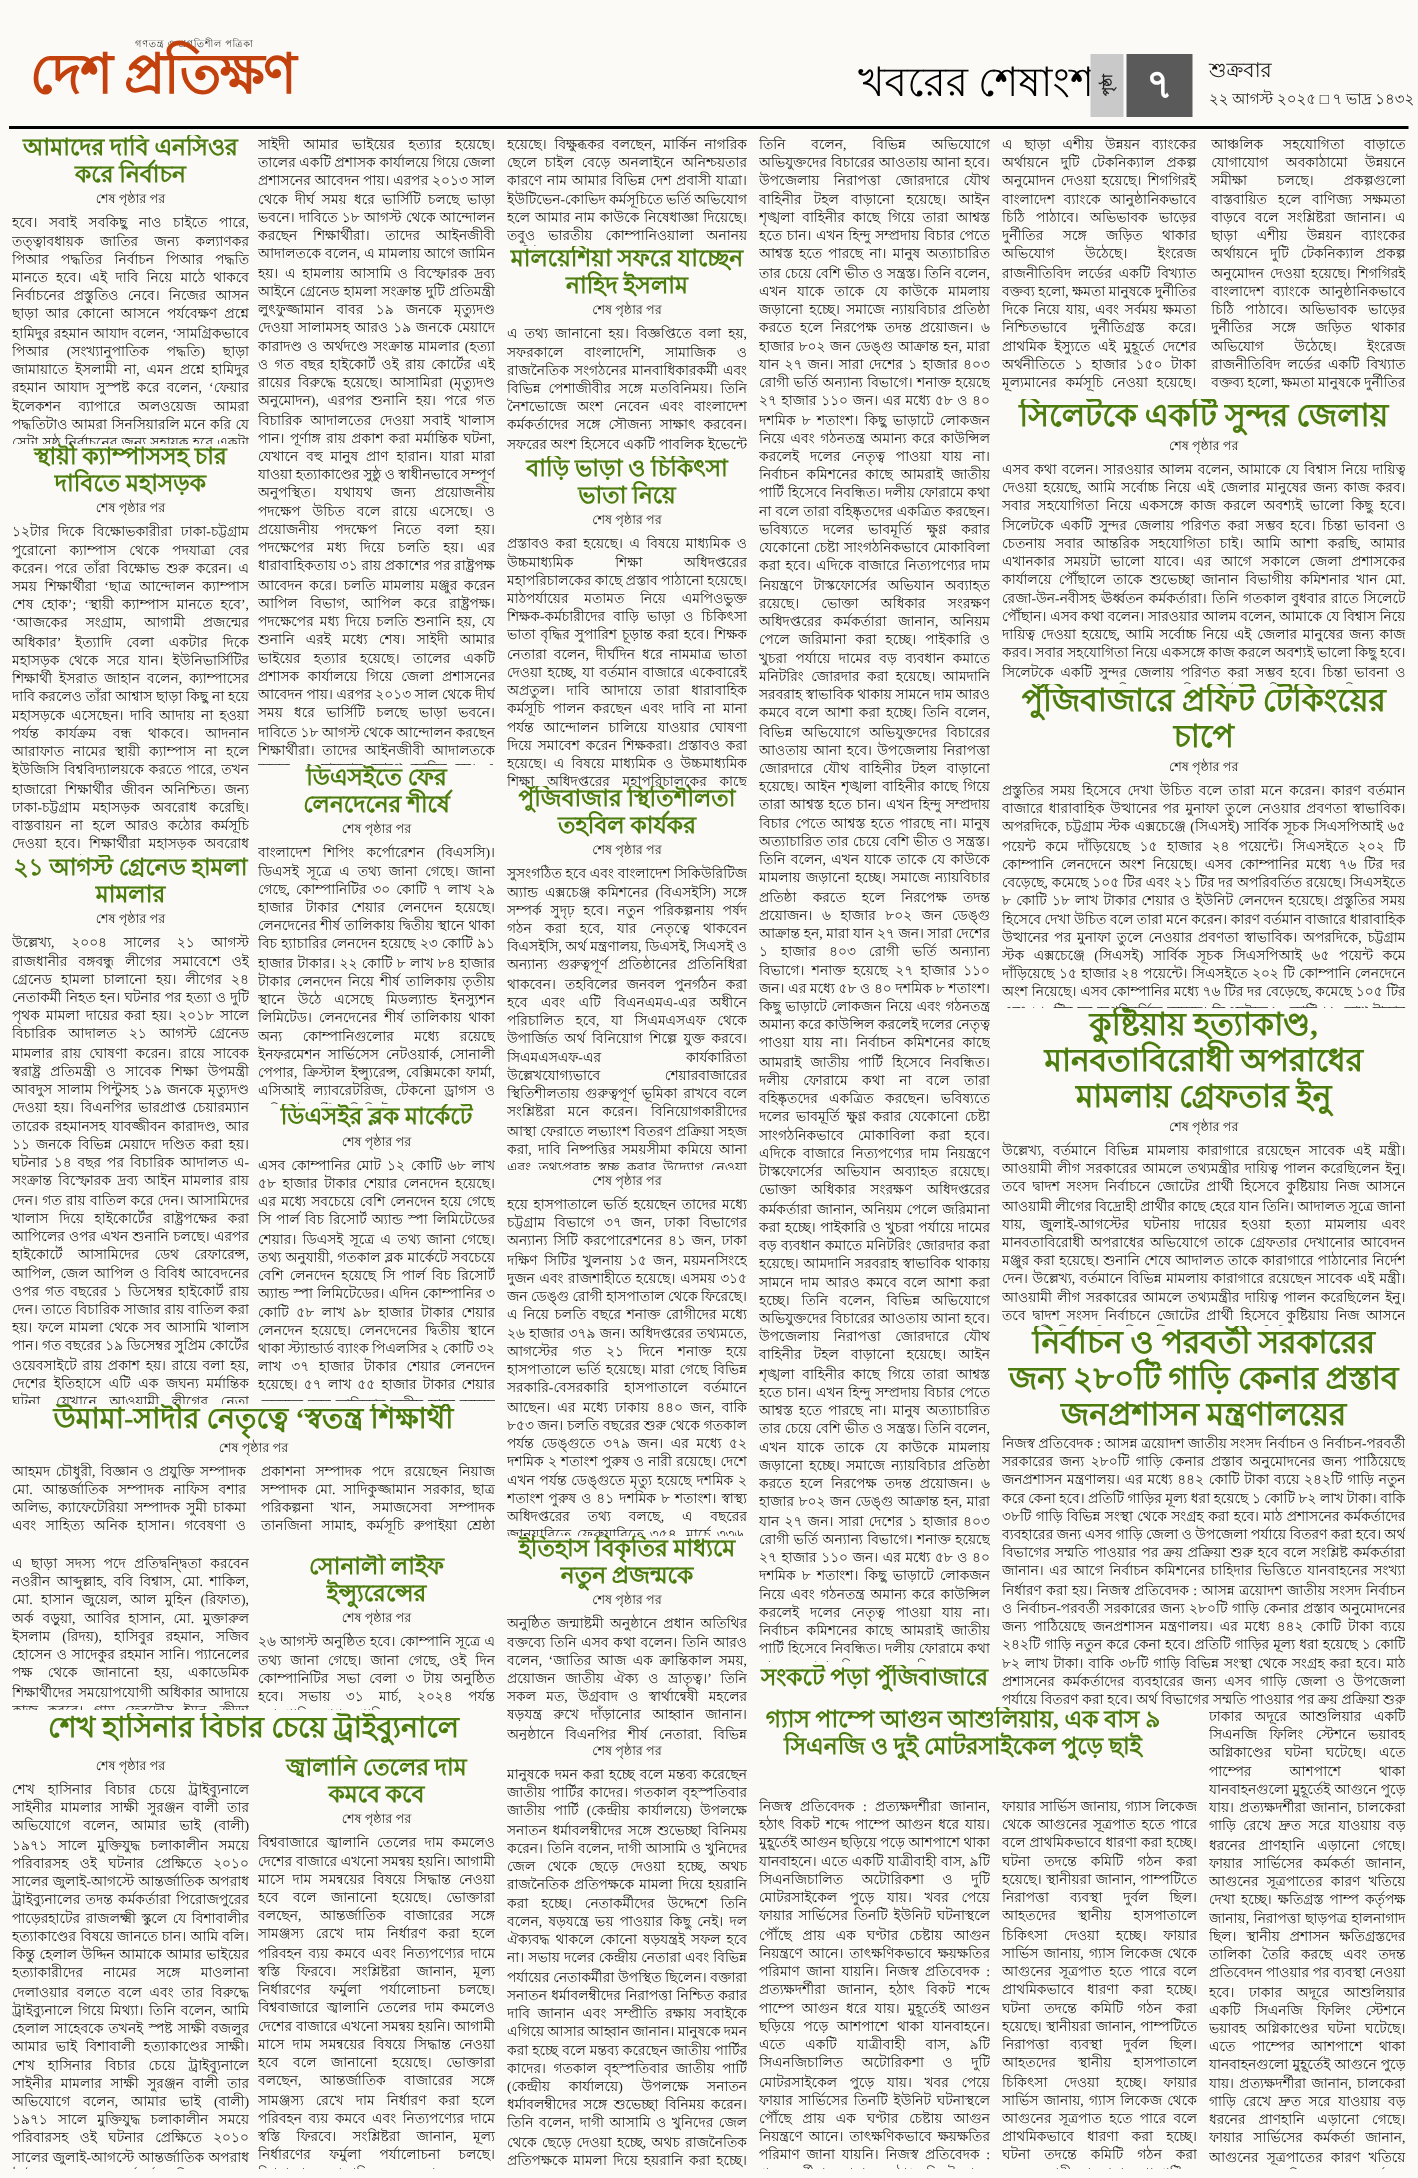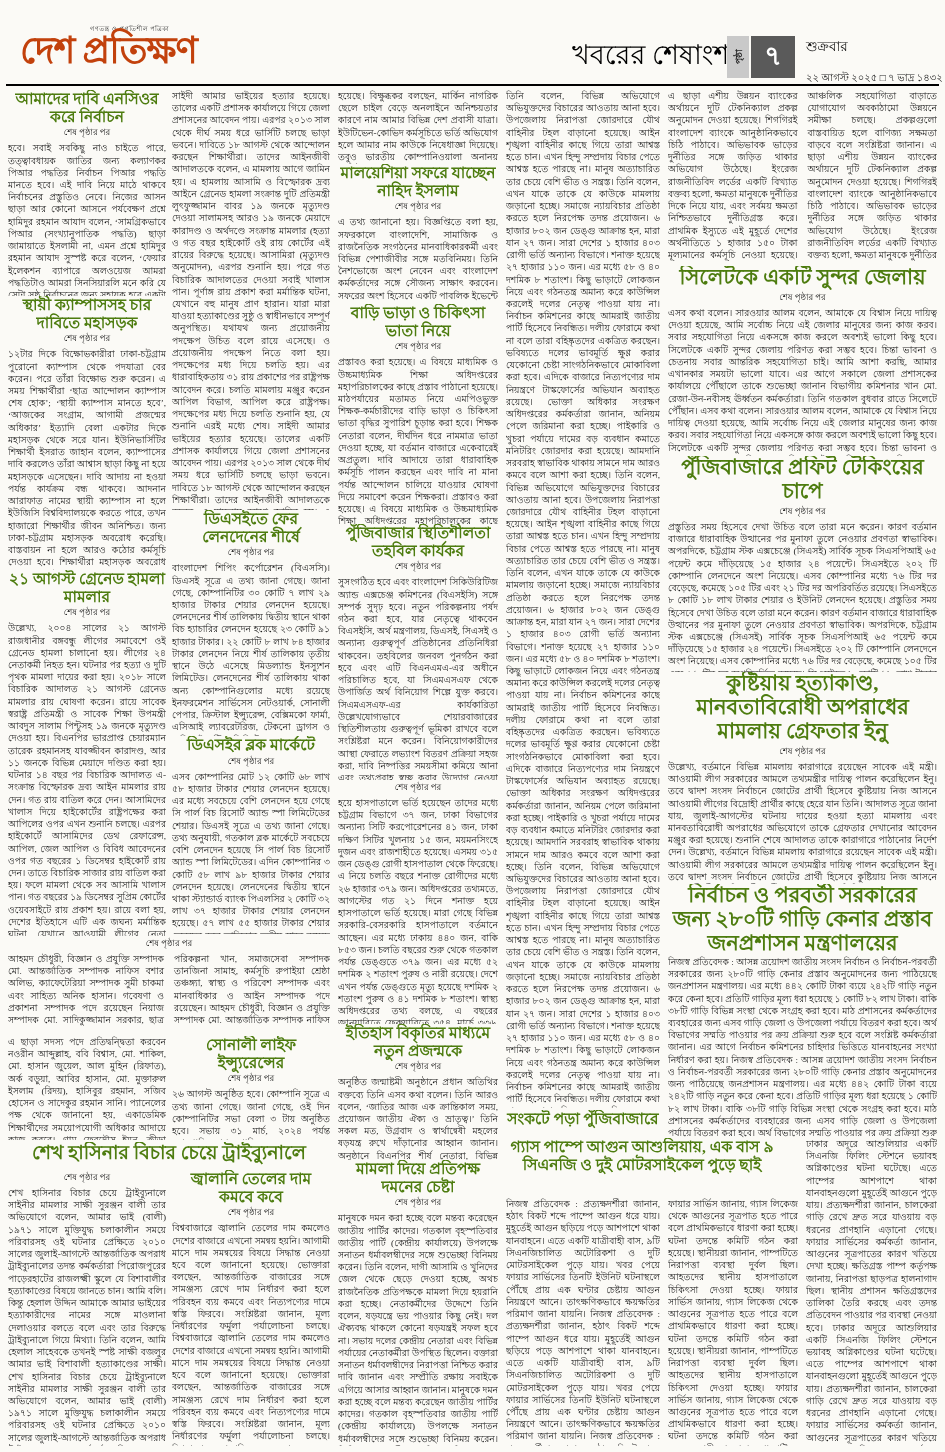--- a/index.html
+++ b/index.html
@@ -17,21 +17,21 @@
       word-break:break-word;color:#1b1b1b}
   .cols2{column-count:2;column-gap:10px;column-fill:auto}
   #masthead-title{font-size:37px;font-weight:800;letter-spacing:-1px;color:#c2410c;line-height:1}
   #masthead-tagline{font-size:6.5px;color:#333;letter-spacing:.5px}
   #section-title{font-size:27px;font-weight:400;color:#000;line-height:1}
   #page-label-box{width:22px;height:42px;background:#c9c9c9;color:#222;display:flex;align-items:center;justify-content:center;
       writing-mode:vertical-rl;transform:rotate(180deg);font-size:9px;font-weight:700}
   #page-number-box{width:44px;height:42px;background:#5a5a5a;color:#fff;display:flex;align-items:center;justify-content:center;
       font-size:27px;font-weight:700}
   #day-name{font-size:13.5px;font-weight:400}
-  #date-line{font-size:10px;margin-top:14px;color:#222}
+  #date-line{font-size:10px;margin-top:2px;color:#222}
   .toprule{position:absolute;left:6px;right:6px;top:84px;height:2px;background:#000}
 </style>
 </head>
 <body>
 
 <div class="abs" style="left:90px;top:24px" id="masthead-tagline">গণতন্ত্র ও প্রগতিশীল পত্রিকা</div>
 <div class="abs" style="left:20px;top:32px" id="masthead-title">দেশ প্রতিক্ষণ</div>
 
 <div class="abs" style="left:572px;top:42px" id="section-title">খবরের শেষাংশ</div>
 <div class="abs" style="left:727px;top:36px" id="page-label-box">পৃষ্ঠা</div>
@@ -52,20 +52,21 @@
   <div class="bd">১২টার দিকে বিক্ষোভকারীরা ঢাকা-চট্টগ্রাম পুরোনো ক্যাম্পাস থেকে পদযাত্রা বের করেন। পরে তাঁরা বিক্ষোভ শুরু করেন। এ সময় শিক্ষার্থীরা ‘ছাত্র আন্দোলন ক্যাম্পাস শেষ হোক’; ‘স্থায়ী ক্যাম্পাস মানতে হবে’, ‘আজকের সংগ্রাম, আগামী প্রজন্মের অধিকার’ ইত্যাদি বেলা একটার দিকে মহাসড়ক থেকে সরে যান। ইউনিভার্সিটির শিক্ষার্থী ইসরাত জাহান বলেন, ক্যাম্পাসের দাবি করলেও তাঁরা আশ্বাস ছাড়া কিছু না হয়ে মহাসড়কে এসেছেন। দাবি আদায় না হওয়া পর্যন্ত কার্যক্রম বন্ধ থাকবে। আদনান আরাফাত নামের স্থায়ী ক্যাম্পাস না হলে ইউজিসি বিশ্ববিদ্যালয়কে করতে পারে, তখন হাজারো শিক্ষার্থীর জীবন অনিশ্চিত। জন্য ঢাকা-চট্টগ্রাম মহাসড়ক অবরোধ করেছি। বাস্তবায়ন না হলে আরও কঠোর কর্মসূচি দেওয়া হবে। শিক্ষার্থীরা মহাসড়ক অবরোধ করলে আইনশৃঙ্খলা সদস্যরা সেখানে উপস্থিত হন। এ সময় ফেনীর (শিক্ষা ও আইসিটি) ফাতিমা সুলতানা, অতিরিক্ত সার্কেল মো. আরিফুল ইসলাম সিদ্দিকী, সদর (ইউএনও) সুলতানা নাসরিনসহ সেনাবাহিনীর সদস্য অবরোধের বিষয়ে জানতে চাইলে অতিরিক্ত পুলিশ মো. আরিফুল ইসলাম সিদ্দিকী বলেন, ঘটনা কর্মকর্তাদের নিয়ে শিক্ষার্থীদের সঙ্গে কথা বলে প্রতিনিধিদল দ্রুততম সময়ের মধ্যে জেলা প্রশাসন আলোচনার মাধ্যমে সমস্যার সমাধান করবে। উল্লেখ্য, ২০১২ সালে ফেনী ইউনিভার্সিটি অনুমোদনের পর সালে শিক্ষা কার্যক্রম শুরু হয়। দীর্ঘ এক যুগের বেশি ভাড়ায়। এ কারণে স্থায়ী ক্যাম্পাসসহ বিভিন্ন দাবিতে অনির্দিষ্টকালের জন্য ‘শাটডাউন’ কর্মসূচি পালন করছেন।</div>
 </div>
 
 <div class="blk" style="left:8px;top:570px;width:158px;height:366px">
   <div class="hl hl-s">২১ আগস্ট গ্রেনেড হামলা মামলার</div>
   <div class="kick">শেষ পৃষ্ঠার পর</div>
   <div class="bd">উল্লেখ্য, ২০০৪ সালের ২১ আগস্ট রাজধানীর বঙ্গবন্ধু লীগের সমাবেশে ওই গ্রেনেড হামলা চালানো হয়। লীগের ২৪ নেতাকর্মী নিহত হন। ঘটনার পর হত্যা ও দুটি পৃথক মামলা দায়ের করা হয়। ২০১৮ সালে বিচারিক আদালত ২১ আগস্ট গ্রেনেড মামলার রায় ঘোষণা করেন। রায়ে সাবেক স্বরাষ্ট্র প্রতিমন্ত্রী ও সাবেক শিক্ষা উপমন্ত্রী আবদুস সালাম পিন্টুসহ ১৯ জনকে মৃত্যুদণ্ড দেওয়া হয়। বিএনপির ভারপ্রাপ্ত চেয়ারম্যান তারেক রহমানসহ যাবজ্জীবন কারাদণ্ড, আর ১১ জনকে বিভিন্ন মেয়াদে দণ্ডিত করা হয়। ঘটনার ১৪ বছর পর বিচারিক আদালত এ-সংক্রান্ত বিস্ফোরক দ্রব্য আইন মামলার রায় দেন। গত রায় বাতিল করে দেন। আসামিদের খালাস দিয়ে হাইকোর্টের রাষ্ট্রপক্ষের করা আপিলের ওপর এখন শুনানি চলছে। এরপর হাইকোর্টে আসামিদের ডেথ রেফারেন্স, আপিল, জেল আপিল ও বিবিধ আবেদনের ওপর গত বছরের ১ ডিসেম্বর হাইকোর্ট রায় দেন। তাতে বিচারিক সাজার রায় বাতিল করা হয়। ফলে মামলা থেকে সব আসামি খালাস পান। গত বছরের ১৯ ডিসেম্বর সুপ্রিম কোর্টের ওয়েবসাইটে রায় প্রকাশ হয়। রায়ে বলা হয়, দেশের ইতিহাসে এটি এক জঘন্য মর্মান্তিক ঘটনা, যেখানে আওয়ামী লীগের নেতা আইভি রহমানসহ বহু মানুষ প্রাণ হারান। যারা মারা গেছেন, তাদের প্রতি ন্যায়বিচারের জন্য এই হত্যাকাণ্ডের সুষ্ঠু ও স্বাধীনভাবে তদন্ত হওয়া দরকার, যা এ মামলার ক্ষেত্রে এখনো অনুপস্থিত। যথাযথ ও বিশেষজ্ঞ সংস্থার মাধ্যমে নতুন করে তদন্তের জন্য প্রয়োজনীয় পদক্ষেপ নিতে এ মামলা স্বরাষ্ট্র মন্ত্রণালয়ে পাঠানো উচিত বলে রায়ে এসেছে। হাইকোর্টের এই পর্যবেক্ষণের আলোকে যথাযথ পদক্ষেপ নিতে আদেশের অনুলিপি স্বরাষ্ট্র মন্ত্রণালয়ে পাঠাতে বলা হয়। পেপারবুক (মামলার বৃত্তান্ত) থেকে রাষ্ট্রপক্ষের উদ্ধৃতি দিয়ে চলতি বছরের ১৭ জুলাই আপিলের ওপর শুনানি শুরু হয়। পরে গত জুলাই, ১৯ আগস্ট ও গতকাল শুনানি হয়। পূর্ণাঙ্গ বেঞ্চে পৃথক লিভ টু আপিল (আপিলের অনুমতি চেয়ে আবেদন) করে। চলতি বছরের ১ জুন লিভ টু আপিল (বিস্ফোরক মামলায়) মঞ্জুর করেন আপিল বিভাগ। এরপর হাইকোর্টের রায়ের বিরুদ্ধে আপিল করে রাষ্ট্রপক্ষ। শেষ হয়েছে। একজন রায়ের তারিখ দিলেন আদালত।</div>
 </div>
 
 <div class="blk" style="left:8px;top:936px;width:322px;height:98px">
+  <div class="hl hl-m">উমামা-সাদীর নেতৃত্বে ‘স্বতন্ত্র শিক্ষার্থী</div>
   <div class="kick">শেষ পৃষ্ঠার পর</div>
   <div class="bd cols2">আহমদ চৌধুরী, বিজ্ঞান ও প্রযুক্তি সম্পাদক মো. আন্তর্জাতিক সম্পাদক নাফিস বশার অলিভ, ক্যাফেটেরিয়া সম্পাদক সুমী চাকমা এবং সাহিত্য অনিক হাসান। গবেষণা ও প্রকাশনা সম্পাদক পদে রয়েছেন নিয়াজ সম্পাদক মো. সাদিকুজ্জামান সরকার, ছাত্র পরিকল্পনা খান, সমাজসেবা সম্পাদক তানজিনা সামাহ, কর্মসূচি রুপাইয়া শ্রেষ্ঠা তঞ্চঙ্গ্যা, স্বাস্থ্য ও পরিবেশ সম্পাদক এবং মানবাধিকার ও আইন সম্পাদক পদে রয়েছেন। আহমদ চৌধুরী, বিজ্ঞান ও প্রযুক্তি সম্পাদক মো. আন্তর্জাতিক সম্পাদক নাফিস বশার অলিভ, ক্যাফেটেরিয়া সম্পাদক সুমী চাকমা এবং সাহিত্য অনিক হাসান। গবেষণা ও প্রকাশনা সম্পাদক পদে রয়েছেন নিয়াজ সম্পাদক মো. সাদিকুজ্জামান সরকার, ছাত্র পরিকল্পনা খান, সমাজসেবা সম্পাদক তানজিনা সামাহ, কর্মসূচি রুপাইয়া শ্রেষ্ঠা তঞ্চঙ্গ্যা, স্বাস্থ্য ও পরিবেশ সম্পাদক এবং মানবাধিকার ও আইন সম্পাদক পদে রয়েছেন। আহমদ চৌধুরী, বিজ্ঞান ও প্রযুক্তি সম্পাদক মো. আন্তর্জাতিক সম্পাদক নাফিস বশার অলিভ, ক্যাফেটেরিয়া সম্পাদক সুমী চাকমা এবং সাহিত্য অনিক হাসান। গবেষণা ও প্রকাশনা সম্পাদক পদে রয়েছেন নিয়াজ সম্পাদক মো. সাদিকুজ্জামান সরকার, ছাত্র পরিকল্পনা খান, সমাজসেবা সম্পাদক তানজিনা সামাহ, কর্মসূচি রুপাইয়া শ্রেষ্ঠা তঞ্চঙ্গ্যা, স্বাস্থ্য ও পরিবেশ সম্পাদক এবং মানবাধিকার ও আইন সম্পাদক পদে রয়েছেন। আহমদ চৌধুরী, বিজ্ঞান ও প্রযুক্তি সম্পাদক মো. আন্তর্জাতিক সম্পাদক নাফিস বশার অলিভ, ক্যাফেটেরিয়া সম্পাদক সুমী চাকমা এবং সাহিত্য অনিক হাসান। গবেষণা ও প্রকাশনা সম্পাদক পদে রয়েছেন নিয়াজ সম্পাদক মো. সাদিকুজ্জামান সরকার, ছাত্র পরিকল্পনা খান, সমাজসেবা সম্পাদক তানজিনা সামাহ, কর্মসূচি রুপাইয়া শ্রেষ্ঠা তঞ্চঙ্গ্যা, স্বাস্থ্য ও পরিবেশ সম্পাদক এবং মানবাধিকার ও আইন সম্পাদক পদে রয়েছেন। আহমদ চৌধুরী, বিজ্ঞান ও প্রযুক্তি সম্পাদক মো. আন্তর্জাতিক সম্পাদক নাফিস বশার অলিভ, ক্যাফেটেরিয়া সম্পাদক সুমী চাকমা এবং সাহিত্য অনিক হাসান। গবেষণা ও প্রকাশনা সম্পাদক পদে রয়েছেন নিয়াজ সম্পাদক মো. সাদিকুজ্জামান সরকার, ছাত্র পরিকল্পনা খান, সমাজসেবা সম্পাদক তানজিনা সামাহ, কর্মসূচি রুপাইয়া শ্রেষ্ঠা তঞ্চঙ্গ্যা, স্বাস্থ্য ও পরিবেশ সম্পাদক এবং মানবাধিকার ও আইন সম্পাদক পদে রয়েছেন। আহমদ চৌধুরী, বিজ্ঞান ও প্রযুক্তি সম্পাদক মো. আন্তর্জাতিক সম্পাদক নাফিস বশার অলিভ, ক্যাফেটেরিয়া সম্পাদক সুমী চাকমা এবং সাহিত্য অনিক হাসান। গবেষণা ও প্রকাশনা সম্পাদক পদে রয়েছেন নিয়াজ সম্পাদক মো. সাদিকুজ্জামান সরকার, ছাত্র পরিকল্পনা খান, সমাজসেবা সম্পাদক তানজিনা সামাহ, কর্মসূচি রুপাইয়া শ্রেষ্ঠা তঞ্চঙ্গ্যা, স্বাস্থ্য ও পরিবেশ সম্পাদক এবং মানবাধিকার ও আইন সম্পাদক পদে রয়েছেন। আহমদ চৌধুরী, বিজ্ঞান ও প্রযুক্তি সম্পাদক মো. আন্তর্জাতিক সম্পাদক নাফিস বশার অলিভ, ক্যাফেটেরিয়া সম্পাদক সুমী চাকমা এবং সাহিত্য অনিক হাসান। গবেষণা ও প্রকাশনা সম্পাদক পদে রয়েছেন নিয়াজ সম্পাদক মো. সাদিকুজ্জামান সরকার, ছাত্র পরিকল্পনা খান, সমাজসেবা সম্পাদক তানজিনা সামাহ, কর্মসূচি রুপাইয়া শ্রেষ্ঠা তঞ্চঙ্গ্যা, স্বাস্থ্য ও পরিবেশ সম্পাদক এবং মানবাধিকার ও আইন সম্পাদক পদে রয়েছেন। আহমদ চৌধুরী, বিজ্ঞান ও প্রযুক্তি সম্পাদক মো. আন্তর্জাতিক সম্পাদক নাফিস বশার অলিভ, ক্যাফেটেরিয়া সম্পাদক সুমী চাকমা এবং সাহিত্য অনিক হাসান। গবেষণা ও প্রকাশনা সম্পাদক পদে রয়েছেন নিয়াজ সম্পাদক মো. সাদিকুজ্জামান সরকার, ছাত্র পরিকল্পনা খান, সমাজসেবা সম্পাদক তানজিনা সামাহ, কর্মসূচি রুপাইয়া শ্রেষ্ঠা তঞ্চঙ্গ্যা, স্বাস্থ্য ও পরিবেশ সম্পাদক এবং মানবাধিকার ও আইন সম্পাদক পদে রয়েছেন। আহমদ চৌধুরী, বিজ্ঞান ও প্রযুক্তি সম্পাদক মো. আন্তর্জাতিক সম্পাদক নাফিস বশার অলিভ, ক্যাফেটেরিয়া সম্পাদক সুমী চাকমা এবং সাহিত্য অনিক হাসান। গবেষণা ও প্রকাশনা সম্পাদক পদে রয়েছেন নিয়াজ সম্পাদক মো. সাদিকুজ্জামান সরকার, ছাত্র পরিকল্পনা খান, সমাজসেবা সম্পাদক তানজিনা সামাহ, কর্মসূচি রুপাইয়া শ্রেষ্ঠা তঞ্চঙ্গ্যা, স্বাস্থ্য ও পরিবেশ সম্পাদক এবং মানবাধিকার ও আইন সম্পাদক পদে রয়েছেন। আহমদ চৌধুরী, বিজ্ঞান ও প্রযুক্তি সম্পাদক মো. আন্তর্জাতিক সম্পাদক নাফিস বশার অলিভ, ক্যাফেটেরিয়া সম্পাদক সুমী চাকমা এবং সাহিত্য অনিক হাসান। গবেষণা ও প্রকাশনা সম্পাদক পদে রয়েছেন নিয়াজ সম্পাদক মো. সাদিকুজ্জামান সরকার, ছাত্র পরিকল্পনা খান, সমাজসেবা সম্পাদক তানজিনা সামাহ, কর্মসূচি রুপাইয়া শ্রেষ্ঠা তঞ্চঙ্গ্যা, স্বাস্থ্য ও পরিবেশ সম্পাদক এবং মানবাধিকার ও আইন সম্পাদক পদে রয়েছেন। আহমদ চৌধুরী, বিজ্ঞান ও প্রযুক্তি সম্পাদক মো. আন্তর্জাতিক সম্পাদক নাফিস বশার অলিভ, ক্যাফেটেরিয়া সম্পাদক সুমী চাকমা এবং সাহিত্য অনিক হাসান। গবেষণা ও প্রকাশনা সম্পাদক পদে রয়েছেন নিয়াজ সম্পাদক মো. সাদিকুজ্জামান সরকার, ছাত্র পরিকল্পনা খান, সমাজসেবা সম্পাদক তানজিনা সামাহ, কর্মসূচি রুপাইয়া শ্রেষ্ঠা তঞ্চঙ্গ্যা, স্বাস্থ্য ও পরিবেশ সম্পাদক এবং মানবাধিকার ও আইন সম্পাদক পদে রয়েছেন। আহমদ চৌধুরী, বিজ্ঞান ও প্রযুক্তি সম্পাদক মো. আন্তর্জাতিক সম্পাদক নাফিস বশার অলিভ, ক্যাফেটেরিয়া সম্পাদক সুমী চাকমা এবং সাহিত্য অনিক হাসান। গবেষণা ও প্রকাশনা সম্পাদক পদে রয়েছেন নিয়াজ সম্পাদক মো. সাদিকুজ্জামান সরকার, ছাত্র পরিকল্পনা খান, সমাজসেবা সম্পাদক তানজিনা সামাহ, কর্মসূচি রুপাইয়া শ্রেষ্ঠা তঞ্চঙ্গ্যা, স্বাস্থ্য ও পরিবেশ সম্পাদক এবং মানবাধিকার ও আইন সম্পাদক পদে রয়েছেন। আহমদ চৌধুরী, বিজ্ঞান ও প্রযুক্তি সম্পাদক মো. আন্তর্জাতিক সম্পাদক নাফিস বশার অলিভ, ক্যাফেটেরিয়া সম্পাদক সুমী চাকমা এবং সাহিত্য অনিক হাসান। গবেষণা ও প্রকাশনা সম্পাদক পদে রয়েছেন নিয়াজ সম্পাদক মো. সাদিকুজ্জামান সরকার, ছাত্র পরিকল্পনা খান, সমাজসেবা সম্পাদক তানজিনা সামাহ, কর্মসূচি রুপাইয়া শ্রেষ্ঠা তঞ্চঙ্গ্যা, স্বাস্থ্য ও পরিবেশ সম্পাদক এবং মানবাধিকার ও আইন সম্পাদক পদে রয়েছেন। আহমদ চৌধুরী, বিজ্ঞান ও প্রযুক্তি সম্পাদক মো. আন্তর্জাতিক সম্পাদক নাফিস বশার অলিভ, ক্যাফেটেরিয়া সম্পাদক সুমী চাকমা এবং সাহিত্য অনিক হাসান। গবেষণা ও প্রকাশনা সম্পাদক পদে রয়েছেন নিয়াজ সম্পাদক মো. সাদিকুজ্জামান সরকার, ছাত্র পরিকল্পনা খান, সমাজসেবা সম্পাদক তানজিনা সামাহ, কর্মসূচি রুপাইয়া শ্রেষ্ঠা তঞ্চঙ্গ্যা, স্বাস্থ্য ও পরিবেশ সম্পাদক এবং মানবাধিকার ও আইন সম্পাদক পদে রয়েছেন। আহমদ চৌধুরী, বিজ্ঞান ও প্রযুক্তি সম্পাদক মো. আন্তর্জাতিক সম্পাদক নাফিস বশার অলিভ, ক্যাফেটেরিয়া সম্পাদক সুমী চাকমা এবং সাহিত্য অনিক হাসান। গবেষণা ও প্রকাশনা সম্পাদক পদে রয়েছেন নিয়াজ সম্পাদক মো. সাদিকুজ্জামান সরকার, ছাত্র পরিকল্পনা খান, সমাজসেবা সম্পাদক তানজিনা সামাহ, কর্মসূচি রুপাইয়া শ্রেষ্ঠা তঞ্চঙ্গ্যা, স্বাস্থ্য ও পরিবেশ সম্পাদক এবং মানবাধিকার ও আইন সম্পাদক পদে রয়েছেন। আহমদ চৌধুরী, বিজ্ঞান ও প্রযুক্তি সম্পাদক মো. আন্তর্জাতিক সম্পাদক নাফিস বশার অলিভ, ক্যাফেটেরিয়া সম্পাদক সুমী চাকমা এবং সাহিত্য অনিক হাসান। গবেষণা ও প্রকাশনা সম্পাদক পদে রয়েছেন নিয়াজ সম্পাদক মো. সাদিকুজ্জামান সরকার, ছাত্র পরিকল্পনা খান, সমাজসেবা সম্পাদক তানজিনা সামাহ, কর্মসূচি রুপাইয়া শ্রেষ্ঠা তঞ্চঙ্গ্যা, স্বাস্থ্য ও পরিবেশ সম্পাদক এবং মানবাধিকার ও আইন সম্পাদক পদে রয়েছেন। আহমদ চৌধুরী, বিজ্ঞান ও প্রযুক্তি সম্পাদক মো. আন্তর্জাতিক সম্পাদক নাফিস বশার অলিভ, ক্যাফেটেরিয়া সম্পাদক সুমী চাকমা এবং সাহিত্য অনিক হাসান। গবেষণা ও প্রকাশনা সম্পাদক পদে রয়েছেন নিয়াজ সম্পাদক মো. সাদিকুজ্জামান সরকার, ছাত্র পরিকল্পনা খান, সমাজসেবা সম্পাদক তানজিনা সামাহ, কর্মসূচি রুপাইয়া শ্রেষ্ঠা তঞ্চঙ্গ্যা, স্বাস্থ্য ও পরিবেশ সম্পাদক এবং মানবাধিকার ও আইন সম্পাদক পদে রয়েছেন। আহমদ চৌধুরী, বিজ্ঞান ও প্রযুক্তি সম্পাদক মো. আন্তর্জাতিক সম্পাদক নাফিস বশার অলিভ, ক্যাফেটেরিয়া সম্পাদক সুমী চাকমা এবং সাহিত্য অনিক হাসান। গবেষণা ও প্রকাশনা সম্পাদক পদে রয়েছেন নিয়াজ সম্পাদক মো. সাদিকুজ্জামান সরকার, ছাত্র পরিকল্পনা খান, সমাজসেবা সম্পাদক তানজিনা সামাহ, কর্মসূচি রুপাইয়া শ্রেষ্ঠা তঞ্চঙ্গ্যা, স্বাস্থ্য ও পরিবেশ সম্পাদক এবং মানবাধিকার ও আইন সম্পাদক পদে রয়েছেন। আহমদ চৌধুরী, বিজ্ঞান ও প্রযুক্তি সম্পাদক মো. আন্তর্জাতিক সম্পাদক নাফিস বশার অলিভ, ক্যাফেটেরিয়া সম্পাদক সুমী চাকমা এবং সাহিত্য অনিক হাসান। গবেষণা ও প্রকাশনা সম্পাদক পদে রয়েছেন নিয়াজ সম্পাদক মো. সাদিকুজ্জামান সরকার, ছাত্র পরিকল্পনা খান, সমাজসেবা সম্পাদক তানজিনা সামাহ, কর্মসূচি রুপাইয়া শ্রেষ্ঠা তঞ্চঙ্গ্যা, স্বাস্থ্য ও পরিবেশ সম্পাদক এবং মানবাধিকার ও আইন সম্পাদক পদে রয়েছেন। আহমদ চৌধুরী, বিজ্ঞান ও প্রযুক্তি সম্পাদক মো. আন্তর্জাতিক সম্পাদক নাফিস বশার অলিভ, ক্যাফেটেরিয়া সম্পাদক সুমী চাকমা এবং সাহিত্য অনিক হাসান। গবেষণা ও প্রকাশনা সম্পাদক পদে রয়েছেন নিয়াজ সম্পাদক মো. সাদিকুজ্জামান সরকার, ছাত্র পরিকল্পনা খান, সমাজসেবা সম্পাদক তানজিনা সামাহ, কর্মসূচি রুপাইয়া শ্রেষ্ঠা তঞ্চঙ্গ্যা, স্বাস্থ্য ও পরিবেশ সম্পাদক এবং মানবাধিকার ও আইন সম্পাদক পদে রয়েছেন। আহমদ চৌধুরী, বিজ্ঞান ও প্রযুক্তি সম্পাদক মো. আন্তর্জাতিক সম্পাদক নাফিস বশার অলিভ, ক্যাফেটেরিয়া সম্পাদক সুমী চাকমা এবং সাহিত্য অনিক হাসান। গবেষণা ও প্রকাশনা সম্পাদক পদে রয়েছেন নিয়াজ সম্পাদক মো. সাদিকুজ্জামান সরকার, ছাত্র পরিকল্পনা খান, সমাজসেবা সম্পাদক তানজিনা সামাহ, কর্মসূচি রুপাইয়া শ্রেষ্ঠা তঞ্চঙ্গ্যা, স্বাস্থ্য ও পরিবেশ সম্পাদক এবং মানবাধিকার ও আইন সম্পাদক পদে রয়েছেন। আহমদ চৌধুরী, বিজ্ঞান ও প্রযুক্তি সম্পাদক মো. আন্তর্জাতিক সম্পাদক নাফিস বশার অলিভ, ক্যাফেটেরিয়া সম্পাদক সুমী চাকমা এবং সাহিত্য অনিক হাসান। গবেষণা ও প্রকাশনা সম্পাদক পদে রয়েছেন নিয়াজ সম্পাদক মো. সাদিকুজ্জামান সরকার, ছাত্র পরিকল্পনা খান, সমাজসেবা সম্পাদক তানজিনা সামাহ, কর্মসূচি রুপাইয়া শ্রেষ্ঠা তঞ্চঙ্গ্যা, স্বাস্থ্য ও পরিবেশ সম্পাদক এবং মানবাধিকার ও আইন সম্পাদক পদে রয়েছেন। আহমদ চৌধুরী, বিজ্ঞান ও প্রযুক্তি সম্পাদক মো. আন্তর্জাতিক সম্পাদক নাফিস বশার অলিভ, ক্যাফেটেরিয়া সম্পাদক সুমী চাকমা এবং সাহিত্য অনিক হাসান। গবেষণা ও প্রকাশনা সম্পাদক পদে রয়েছেন নিয়াজ সম্পাদক মো. সাদিকুজ্জামান সরকার, ছাত্র পরিকল্পনা খান, সমাজসেবা সম্পাদক তানজিনা সামাহ, কর্মসূচি রুপাইয়া শ্রেষ্ঠা তঞ্চঙ্গ্যা, স্বাস্থ্য ও পরিবেশ সম্পাদক এবং মানবাধিকার ও আইন সম্পাদক পদে রয়েছেন। আহমদ চৌধুরী, বিজ্ঞান ও প্রযুক্তি সম্পাদক মো. আন্তর্জাতিক সম্পাদক নাফিস বশার অলিভ, ক্যাফেটেরিয়া সম্পাদক সুমী চাকমা এবং সাহিত্য অনিক হাসান। গবেষণা ও প্রকাশনা সম্পাদক পদে রয়েছেন নিয়াজ সম্পাদক মো. সাদিকুজ্জামান সরকার, ছাত্র পরিকল্পনা খান, সমাজসেবা সম্পাদক তানজিনা সামাহ, কর্মসূচি রুপাইয়া শ্রেষ্ঠা তঞ্চঙ্গ্যা, স্বাস্থ্য ও পরিবেশ সম্পাদক এবং মানবাধিকার ও আইন সম্পাদক পদে রয়েছেন। আহমদ চৌধুরী, বিজ্ঞান ও প্রযুক্তি সম্পাদক মো. আন্তর্জাতিক সম্পাদক নাফিস বশার অলিভ, ক্যাফেটেরিয়া সম্পাদক সুমী চাকমা এবং সাহিত্য অনিক হাসান। গবেষণা ও প্রকাশনা সম্পাদক পদে রয়েছেন নিয়াজ সম্পাদক মো. সাদিকুজ্জামান সরকার, ছাত্র পরিকল্পনা খান, সমাজসেবা সম্পাদক তানজিনা সামাহ, কর্মসূচি রুপাইয়া শ্রেষ্ঠা তঞ্চঙ্গ্যা, স্বাস্থ্য ও পরিবেশ সম্পাদক এবং মানবাধিকার ও আইন সম্পাদক পদে রয়েছেন। আহমদ চৌধুরী, বিজ্ঞান ও প্রযুক্তি সম্পাদক মো. আন্তর্জাতিক সম্পাদক নাফিস বশার অলিভ, ক্যাফেটেরিয়া সম্পাদক সুমী চাকমা এবং সাহিত্য অনিক হাসান। গবেষণা ও প্রকাশনা সম্পাদক পদে রয়েছেন নিয়াজ সম্পাদক মো. সাদিকুজ্জামান সরকার, ছাত্র পরিকল্পনা খান, সমাজসেবা সম্পাদক তানজিনা সামাহ, কর্মসূচি রুপাইয়া শ্রেষ্ঠা তঞ্চঙ্গ্যা, স্বাস্থ্য ও পরিবেশ সম্পাদক এবং মানবাধিকার ও আইন সম্পাদক পদে রয়েছেন। আহমদ চৌধুরী, বিজ্ঞান ও প্রযুক্তি সম্পাদক মো. আন্তর্জাতিক সম্পাদক নাফিস বশার অলিভ, ক্যাফেটেরিয়া সম্পাদক সুমী চাকমা এবং সাহিত্য অনিক হাসান। গবেষণা ও প্রকাশনা সম্পাদক পদে রয়েছেন নিয়াজ সম্পাদক মো. সাদিকুজ্জামান সরকার, ছাত্র পরিকল্পনা খান, সমাজসেবা সম্পাদক তানজিনা সামাহ, কর্মসূচি রুপাইয়া শ্রেষ্ঠা তঞ্চঙ্গ্যা, স্বাস্থ্য ও পরিবেশ সম্পাদক এবং মানবাধিকার ও আইন সম্পাদক পদে রয়েছেন। আহমদ চৌধুরী, বিজ্ঞান ও প্রযুক্তি সম্পাদক মো. আন্তর্জাতিক সম্পাদক নাফিস বশার অলিভ, ক্যাফেটেরিয়া সম্পাদক সুমী চাকমা এবং সাহিত্য অনিক হাসান। গবেষণা ও প্রকাশনা সম্পাদক পদে রয়েছেন নিয়াজ সম্পাদক মো. সাদিকুজ্জামান সরকার, ছাত্র পরিকল্পনা খান, সমাজসেবা সম্পাদক তানজিনা সামাহ, কর্মসূচি রুপাইয়া শ্রেষ্ঠা তঞ্চঙ্গ্যা, স্বাস্থ্য ও পরিবেশ সম্পাদক এবং মানবাধিকার ও আইন সম্পাদক পদে রয়েছেন। আহমদ চৌধুরী, বিজ্ঞান ও প্রযুক্তি সম্পাদক মো. আন্তর্জাতিক সম্পাদক নাফিস বশার অলিভ, ক্যাফেটেরিয়া সম্পাদক সুমী চাকমা এবং সাহিত্য অনিক হাসান। গবেষণা ও প্রকাশনা সম্পাদক পদে রয়েছেন নিয়াজ সম্পাদক মো. সাদিকুজ্জামান সরকার, ছাত্র পরিকল্পনা খান, সমাজসেবা সম্পাদক তানজিনা সামাহ, কর্মসূচি রুপাইয়া শ্রেষ্ঠা তঞ্চঙ্গ্যা, স্বাস্থ্য ও পরিবেশ সম্পাদক এবং মানবাধিকার ও আইন সম্পাদক পদে রয়েছেন। আহমদ চৌধুরী, বিজ্ঞান ও প্রযুক্তি সম্পাদক মো. আন্তর্জাতিক সম্পাদক নাফিস বশার অলিভ, ক্যাফেটেরিয়া সম্পাদক সুমী চাকমা এবং সাহিত্য অনিক হাসান। গবেষণা ও প্রকাশনা সম্পাদক পদে রয়েছেন নিয়াজ সম্পাদক মো. সাদিকুজ্জামান সরকার, ছাত্র পরিকল্পনা খান, সমাজসেবা সম্পাদক তানজিনা সামাহ, কর্মসূচি রুপাইয়া শ্রেষ্ঠা তঞ্চঙ্গ্যা, স্বাস্থ্য ও পরিবেশ সম্পাদক এবং মানবাধিকার ও আইন সম্পাদক পদে রয়েছেন। আহমদ চৌধুরী, বিজ্ঞান ও প্রযুক্তি সম্পাদক মো. আন্তর্জাতিক সম্পাদক নাফিস বশার অলিভ, ক্যাফেটেরিয়া সম্পাদক সুমী চাকমা এবং সাহিত্য অনিক হাসান। গবেষণা ও প্রকাশনা সম্পাদক পদে রয়েছেন নিয়াজ সম্পাদক মো. সাদিকুজ্জামান সরকার, ছাত্র পরিকল্পনা খান, সমাজসেবা সম্পাদক তানজিনা সামাহ, কর্মসূচি রুপাইয়া শ্রেষ্ঠা তঞ্চঙ্গ্যা, স্বাস্থ্য ও পরিবেশ সম্পাদক এবং মানবাধিকার ও আইন সম্পাদক পদে রয়েছেন। আহমদ চৌধুরী, বিজ্ঞান ও প্রযুক্তি সম্পাদক মো. আন্তর্জাতিক সম্পাদক নাফিস বশার অলিভ, ক্যাফেটেরিয়া সম্পাদক সুমী চাকমা এবং সাহিত্য অনিক হাসান। গবেষণা ও প্রকাশনা সম্পাদক পদে রয়েছেন নিয়াজ সম্পাদক মো. সাদিকুজ্জামান সরকার, ছাত্র পরিকল্পনা খান, সমাজসেবা সম্পাদক তানজিনা সামাহ, কর্মসূচি রুপাইয়া শ্রেষ্ঠা তঞ্চঙ্গ্যা, স্বাস্থ্য ও পরিবেশ সম্পাদক এবং মানবাধিকার ও আইন সম্পাদক পদে রয়েছেন। আহমদ চৌধুরী, বিজ্ঞান ও প্রযুক্তি সম্পাদক মো. আন্তর্জাতিক সম্পাদক নাফিস বশার অলিভ, ক্যাফেটেরিয়া সম্পাদক সুমী চাকমা এবং সাহিত্য অনিক হাসান। গবেষণা ও প্রকাশনা সম্পাদক পদে রয়েছেন নিয়াজ সম্পাদক মো. সাদিকুজ্জামান সরকার, ছাত্র পরিকল্পনা খান, সমাজসেবা সম্পাদক তানজিনা সামাহ, কর্মসূচি রুপাইয়া শ্রেষ্ঠা তঞ্চঙ্গ্যা, স্বাস্থ্য ও পরিবেশ সম্পাদক এবং মানবাধিকার ও আইন সম্পাদক পদে রয়েছেন। আহমদ চৌধুরী, বিজ্ঞান ও প্রযুক্তি সম্পাদক মো. আন্তর্জাতিক সম্পাদক নাফিস বশার অলিভ, ক্যাফেটেরিয়া সম্পাদক সুমী চাকমা এবং সাহিত্য অনিক হাসান। গবেষণা ও প্রকাশনা সম্পাদক পদে রয়েছেন নিয়াজ সম্পাদক মো. সাদিকুজ্জামান সরকার, ছাত্র পরিকল্পনা খান, সমাজসেবা সম্পাদক তানজিনা সামাহ, কর্মসূচি রুপাইয়া শ্রেষ্ঠা তঞ্চঙ্গ্যা, স্বাস্থ্য ও পরিবেশ সম্পাদক এবং মানবাধিকার ও আইন সম্পাদক পদে রয়েছেন। আহমদ চৌধুরী, বিজ্ঞান ও প্রযুক্তি সম্পাদক মো. আন্তর্জাতিক সম্পাদক নাফিস বশার অলিভ, ক্যাফেটেরিয়া সম্পাদক সুমী চাকমা এবং সাহিত্য অনিক হাসান। গবেষণা ও প্রকাশনা সম্পাদক পদে রয়েছেন নিয়াজ সম্পাদক মো. সাদিকুজ্জামান সরকার, ছাত্র পরিকল্পনা খান, সমাজসেবা সম্পাদক তানজিনা সামাহ, কর্মসূচি রুপাইয়া শ্রেষ্ঠা তঞ্চঙ্গ্যা, স্বাস্থ্য ও পরিবেশ সম্পাদক এবং মানবাধিকার ও আইন সম্পাদক পদে রয়েছেন। আহমদ চৌধুরী, বিজ্ঞান ও প্রযুক্তি সম্পাদক মো. আন্তর্জাতিক সম্পাদক নাফিস বশার অলিভ, ক্যাফেটেরিয়া সম্পাদক সুমী চাকমা এবং সাহিত্য অনিক হাসান। গবেষণা ও প্রকাশনা সম্পাদক পদে রয়েছেন নিয়াজ সম্পাদক মো. সাদিকুজ্জামান সরকার, ছাত্র পরিকল্পনা খান, সমাজসেবা সম্পাদক তানজিনা সামাহ, কর্মসূচি রুপাইয়া শ্রেষ্ঠা তঞ্চঙ্গ্যা, স্বাস্থ্য ও পরিবেশ সম্পাদক এবং মানবাধিকার ও আইন সম্পাদক পদে রয়েছেন। আহমদ চৌধুরী, বিজ্ঞান ও প্রযুক্তি সম্পাদক মো. আন্তর্জাতিক সম্পাদক নাফিস বশার অলিভ, ক্যাফেটেরিয়া সম্পাদক সুমী চাকমা এবং সাহিত্য অনিক হাসান। গবেষণা ও প্রকাশনা সম্পাদক পদে রয়েছেন নিয়াজ সম্পাদক মো. সাদিকুজ্জামান সরকার, ছাত্র পরিকল্পনা খান, সমাজসেবা সম্পাদক তানজিনা সামাহ, কর্মসূচি রুপাইয়া শ্রেষ্ঠা তঞ্চঙ্গ্যা, স্বাস্থ্য ও পরিবেশ সম্পাদক এবং মানবাধিকার ও আইন সম্পাদক পদে রয়েছেন। আহমদ চৌধুরী, বিজ্ঞান ও প্রযুক্তি সম্পাদক মো. আন্তর্জাতিক সম্পাদক নাফিস বশার অলিভ, ক্যাফেটেরিয়া সম্পাদক সুমী চাকমা এবং সাহিত্য অনিক হাসান। গবেষণা ও প্রকাশনা সম্পাদক পদে রয়েছেন নিয়াজ সম্পাদক মো. সাদিকুজ্জামান সরকার, ছাত্র পরিকল্পনা খান, সমাজসেবা সম্পাদক তানজিনা সামাহ, কর্মসূচি রুপাইয়া শ্রেষ্ঠা তঞ্চঙ্গ্যা, স্বাস্থ্য ও পরিবেশ সম্পাদক এবং মানবাধিকার ও আইন সম্পাদক পদে রয়েছেন। আহমদ চৌধুরী, বিজ্ঞান ও প্রযুক্তি সম্পাদক মো. আন্তর্জাতিক সম্পাদক নাফিস বশার অলিভ, ক্যাফেটেরিয়া সম্পাদক সুমী চাকমা এবং সাহিত্য অনিক হাসান। গবেষণা ও প্রকাশনা সম্পাদক পদে রয়েছেন নিয়াজ সম্পাদক মো. সাদিকুজ্জামান সরকার, ছাত্র পরিকল্পনা খান, সমাজসেবা সম্পাদক তানজিনা সামাহ, কর্মসূচি রুপাইয়া শ্রেষ্ঠা তঞ্চঙ্গ্যা, স্বাস্থ্য ও পরিবেশ সম্পাদক এবং মানবাধিকার ও আইন সম্পাদক পদে রয়েছেন। আহমদ চৌধুরী, বিজ্ঞান ও প্রযুক্তি সম্পাদক মো. আন্তর্জাতিক সম্পাদক নাফিস বশার অলিভ, ক্যাফেটেরিয়া সম্পাদক সুমী চাকমা এবং সাহিত্য অনিক হাসান। গবেষণা ও প্রকাশনা সম্পাদক পদে রয়েছেন নিয়াজ সম্পাদক মো. সাদিকুজ্জামান সরকার, ছাত্র পরিকল্পনা খান, সমাজসেবা সম্পাদক তানজিনা সামাহ, কর্মসূচি রুপাইয়া শ্রেষ্ঠা তঞ্চঙ্গ্যা, স্বাস্থ্য ও পরিবেশ সম্পাদক এবং মানবাধিকার ও আইন সম্পাদক পদে রয়েছেন। আহমদ চৌধুরী, বিজ্ঞান ও প্রযুক্তি সম্পাদক মো. আন্তর্জাতিক সম্পাদক নাফিস বশার অলিভ, ক্যাফেটেরিয়া সম্পাদক সুমী চাকমা এবং সাহিত্য অনিক হাসান। গবেষণা ও প্রকাশনা সম্পাদক পদে রয়েছেন নিয়াজ সম্পাদক মো. সাদিকুজ্জামান সরকার, ছাত্র পরিকল্পনা খান, সমাজসেবা সম্পাদক তানজিনা সামাহ, কর্মসূচি রুপাইয়া শ্রেষ্ঠা তঞ্চঙ্গ্যা, স্বাস্থ্য ও পরিবেশ সম্পাদক এবং মানবাধিকার ও আইন সম্পাদক পদে রয়েছেন।</div>
 </div>
 
 <div class="blk" style="left:8px;top:1036px;width:158px;height:104px">
   <div class="bd">এ ছাড়া সদস্য পদে প্রতিদ্বন্দ্বিতা করবেন নওরীন আব্দুল্লাহ, ববি বিশ্বাস, মো. শাকিল, মো. হাসান জুয়েল, আল মুহিন (রিফাত), অর্ক বড়ুয়া, আবির হাসান, মো. মুক্তারুল ইসলাম (রিদয়), হাসিবুর রহমান, সজিব হোসেন ও সাদেকুর রহমান সানি। প্যানেলের পক্ষ থেকে জানানো হয়, একাডেমিক শিক্ষার্থীদের সময়োপযোগী অধিকার আদায়ে কাজ করবে। গ্রাম ফেরদৌস ইমন, ক্রীড়া সম্পাদক মো. রফিজ, ক্যারিয়ার উন্নয়ন সম্পাদক ইসরাত জাহান নিঝুম ও নুসরাত জাহান নিসু। সুলতানা তমা, অভিদ, আব্দুল্লাহ, নেওয়াজ শরীফ আরমান, রফিউল হক রাফি, মো. পরিবেশ অক্ষুণ্ণ রেখে করাই তাদের প্রধান লক্ষ্য।</div>
 </div>
 
 <div class="blk" style="left:172px;top:1036px;width:158px;height:104px">
   <div class="hl hl-s">সোনালী লাইফ ইন্স্যুরেন্সের</div>
@@ -131,21 +132,20 @@
   <div class="bd">হয়ে হাসপাতালে ভর্তি হয়েছেন তাদের মধ্যে চট্টগ্রাম বিভাগে ৩৭ জন, ঢাকা বিভাগের অন্যান্য সিটি করপোরেশনের ৪১ জন, ঢাকা দক্ষিণ সিটির খুলনায় ১৫ জন, ময়মনসিংহে দুজন এবং রাজশাহীতে হয়েছে। এসময় ৩১৫ জন ডেঙ্গু রোগী হাসপাতাল থেকে ফিরেছে। এ নিয়ে চলতি বছরে শনাক্ত রোগীদের মধ্যে ২৬ হাজার ৩৭৯ জন। অধিদপ্তরের তথ্যমতে, আগস্টের গত ২১ দিনে শনাক্ত হয়ে হাসপাতালে ভর্তি হয়েছে। মারা গেছে বিভিন্ন সরকারি-বেসরকারি হাসপাতালে বর্তমানে আছেন। এর মধ্যে ঢাকায় ৪৪০ জন, বাকি ৮৫৩ জন। চলতি বছরের শুরু থেকে গতকাল পর্যন্ত ডেঙ্গুতে ৩৭৯ জন। এর মধ্যে ৫২ দশমিক ২ শতাংশ পুরুষ ও নারী রয়েছে। দেশে এখন পর্যন্ত ডেঙ্গুতে মৃত্যু হয়েছে দশমিক ২ শতাংশ পুরুষ ও ৪১ দশমিক ৮ শতাংশ। স্বাস্থ্য অধিদপ্তরের তথ্য বলছে, এ বছরের জানুয়ারিতে ফেব্রুয়ারিতে ৩৫৪, মার্চে ৩৩৬, এপ্রিলে ৭০১, মে-তে হাজার ১৫১ এবং জুলাইয়ে ১০ হাজার ৬৮৩ ডেঙ্গু শনাক্ত হয়েছে। এর মধ্যে জানুয়ারিতে ১০ জন, ফেব্রুয়ারিতে জন, মে-তে তিন জন, জুনে ১৯ জন এবং জুলাইয়ে। ২০২৪ সালের জানুয়ারি থেকে ৩১ ডিসেম্বর পর্যন্ত লাখ এক হাজার ২১৪ জন এবং ডেঙ্গুতে মৃত্যু হয়। সালের ১ জানুয়ারি থেকে ৩১ ডিসেম্বর পর্যন্ত ডেঙ্গুতে ৭০৫ জনের মৃত্যু হয়। পাশাপাশি ডেঙ্গু আক্রান্ত হয় তিন লাখ ২১ হাজার ১৭৯ জন।</div>
 </div>
 
 <div class="blk" style="left:338px;top:1024px;width:160px;height:136px">
   <div class="hl hl-s">ইতিহাস বিকৃতির মাধ্যমে নতুন প্রজন্মকে</div>
   <div class="kick">শেষ পৃষ্ঠার পর</div>
   <div class="bd">অনুষ্ঠিত জন্মাষ্টমী অনুষ্ঠানে প্রধান অতিথির বক্তব্যে তিনি এসব কথা বলেন। তিনি আরও বলেন, ‘জাতির আজ এক ক্রান্তিকাল সময়, প্রয়োজন জাতীয় ঐক্য ও ভ্রাতৃত্ব।’ তিনি সকল মত, উগ্রবাদ ও স্বার্থান্বেষী মহলের ষড়যন্ত্র রুখে দাঁড়ানোর আহ্বান জানান। অনুষ্ঠানে বিএনপির শীর্ষ নেতারা, বিভিন্ন সামাজিক প্রতিনিধি এবং হিন্দু সম্প্রদায়ের গণ্যমান্য ব্যক্তিরা উপস্থিত ছিলেন।</div>
 </div>
 
 <div class="blk" style="left:338px;top:1160px;width:160px;height:286px">
-  <div class="hl hl-s">মামলা দিয়ে প্রতিপক্ষ দমনের চেষ্টা</div>
   <div class="kick">শেষ পৃষ্ঠার পর</div>
   <div class="bd">মানুষকে দমন করা হচ্ছে বলে মন্তব্য করেছেন জাতীয় পার্টির কাদের। গতকাল বৃহস্পতিবার জাতীয় পার্টি (কেন্দ্রীয় কার্যালয়ে) উপলক্ষে সনাতন ধর্মাবলম্বীদের সঙ্গে শুভেচ্ছা বিনিময় করেন। তিনি বলেন, দাগী আসামি ও খুনিদের জেল থেকে ছেড়ে দেওয়া হচ্ছে, অথচ রাজনৈতিক প্রতিপক্ষকে মামলা দিয়ে হয়রানি করা হচ্ছে। নেতাকর্মীদের উদ্দেশে তিনি বলেন, ষড়যন্ত্রে ভয় পাওয়ার কিছু নেই। দল ঐক্যবদ্ধ থাকলে কোনো ষড়যন্ত্রই সফল হবে না। সভায় দলের কেন্দ্রীয় নেতারা এবং বিভিন্ন পর্যায়ের নেতাকর্মীরা উপস্থিত ছিলেন। বক্তারা সনাতন ধর্মাবলম্বীদের নিরাপত্তা নিশ্চিত করার দাবি জানান এবং সম্প্রীতি রক্ষায় সবাইকে এগিয়ে আসার আহ্বান জানান। মানুষকে দমন করা হচ্ছে বলে মন্তব্য করেছেন জাতীয় পার্টির কাদের। গতকাল বৃহস্পতিবার জাতীয় পার্টি (কেন্দ্রীয় কার্যালয়ে) উপলক্ষে সনাতন ধর্মাবলম্বীদের সঙ্গে শুভেচ্ছা বিনিময় করেন। তিনি বলেন, দাগী আসামি ও খুনিদের জেল থেকে ছেড়ে দেওয়া হচ্ছে, অথচ রাজনৈতিক প্রতিপক্ষকে মামলা দিয়ে হয়রানি করা হচ্ছে। নেতাকর্মীদের উদ্দেশে তিনি বলেন, ষড়যন্ত্রে ভয় পাওয়ার কিছু নেই। দল ঐক্যবদ্ধ থাকলে কোনো ষড়যন্ত্রই সফল হবে না। সভায় দলের কেন্দ্রীয় নেতারা এবং বিভিন্ন পর্যায়ের নেতাকর্মীরা উপস্থিত ছিলেন। বক্তারা সনাতন ধর্মাবলম্বীদের নিরাপত্তা নিশ্চিত করার দাবি জানান এবং সম্প্রীতি রক্ষায় সবাইকে এগিয়ে আসার আহ্বান জানান।</div>
 </div>
 
 <div class="blk" style="left:506px;top:90px;width:154px;height:1018px">
   <div class="bd">তিনি বলেন, বিভিন্ন অভিযোগে অভিযুক্তদের বিচারের আওতায় আনা হবে। উপজেলায় নিরাপত্তা জোরদারে যৌথ বাহিনীর টহল বাড়ানো হয়েছে। আইন শৃঙ্খলা বাহিনীর কাছে গিয়ে তারা আশ্বস্ত হতে চান। এখন হিন্দু সম্প্রদায় বিচার পেতে আশ্বস্ত হতে পারছে না। মানুষ অত্যাচারিত তার চেয়ে বেশি ভীত ও সন্ত্রস্ত। তিনি বলেন, এখন যাকে তাকে যে কাউকে মামলায় জড়ানো হচ্ছে। সমাজে ন্যায়বিচার প্রতিষ্ঠা করতে হলে নিরপেক্ষ তদন্ত প্রয়োজন। ৬ হাজার ৮০২ জন ডেঙ্গু আক্রান্ত হন, মারা যান ২৭ জন। সারা দেশের ১ হাজার ৪০৩ রোগী ভর্তি অন্যান্য বিভাগে। শনাক্ত হয়েছে ২৭ হাজার ১১০ জন। এর মধ্যে ৫৮ ও ৪০ দশমিক ৮ শতাংশ। কিছু ভাড়াটে লোকজন নিয়ে এবং গঠনতন্ত্র অমান্য করে কাউন্সিল করলেই দলের নেতৃত্ব পাওয়া যায় না। নির্বাচন কমিশনের কাছে আমরাই জাতীয় পার্টি হিসেবে নিবন্ধিত। দলীয় ফোরামে কথা না বলে তারা বহিষ্কৃতদের একত্রিত করছেন। ভবিষ্যতে দলের ভাবমূর্তি ক্ষুণ্ণ করার যেকোনো চেষ্টা সাংগঠনিকভাবে মোকাবিলা করা হবে। এদিকে বাজারে নিত্যপণ্যের দাম নিয়ন্ত্রণে টাস্কফোর্সের অভিযান অব্যাহত রয়েছে। ভোক্তা অধিকার সংরক্ষণ অধিদপ্তরের কর্মকর্তারা জানান, অনিয়ম পেলে জরিমানা করা হচ্ছে। পাইকারি ও খুচরা পর্যায়ে দামের বড় ব্যবধান কমাতে মনিটরিং জোরদার করা হয়েছে। আমদানি সরবরাহ স্বাভাবিক থাকায় সামনে দাম আরও কমবে বলে আশা করা হচ্ছে। তিনি বলেন, বিভিন্ন অভিযোগে অভিযুক্তদের বিচারের আওতায় আনা হবে। উপজেলায় নিরাপত্তা জোরদারে যৌথ বাহিনীর টহল বাড়ানো হয়েছে। আইন শৃঙ্খলা বাহিনীর কাছে গিয়ে তারা আশ্বস্ত হতে চান। এখন হিন্দু সম্প্রদায় বিচার পেতে আশ্বস্ত হতে পারছে না। মানুষ অত্যাচারিত তার চেয়ে বেশি ভীত ও সন্ত্রস্ত। তিনি বলেন, এখন যাকে তাকে যে কাউকে মামলায় জড়ানো হচ্ছে। সমাজে ন্যায়বিচার প্রতিষ্ঠা করতে হলে নিরপেক্ষ তদন্ত প্রয়োজন। ৬ হাজার ৮০২ জন ডেঙ্গু আক্রান্ত হন, মারা যান ২৭ জন। সারা দেশের ১ হাজার ৪০৩ রোগী ভর্তি অন্যান্য বিভাগে। শনাক্ত হয়েছে ২৭ হাজার ১১০ জন। এর মধ্যে ৫৮ ও ৪০ দশমিক ৮ শতাংশ। কিছু ভাড়াটে লোকজন নিয়ে এবং গঠনতন্ত্র অমান্য করে কাউন্সিল করলেই দলের নেতৃত্ব পাওয়া যায় না। নির্বাচন কমিশনের কাছে আমরাই জাতীয় পার্টি হিসেবে নিবন্ধিত। দলীয় ফোরামে কথা না বলে তারা বহিষ্কৃতদের একত্রিত করছেন। ভবিষ্যতে দলের ভাবমূর্তি ক্ষুণ্ণ করার যেকোনো চেষ্টা সাংগঠনিকভাবে মোকাবিলা করা হবে। এদিকে বাজারে নিত্যপণ্যের দাম নিয়ন্ত্রণে টাস্কফোর্সের অভিযান অব্যাহত রয়েছে। ভোক্তা অধিকার সংরক্ষণ অধিদপ্তরের কর্মকর্তারা জানান, অনিয়ম পেলে জরিমানা করা হচ্ছে। পাইকারি ও খুচরা পর্যায়ে দামের বড় ব্যবধান কমাতে মনিটরিং জোরদার করা হয়েছে। আমদানি সরবরাহ স্বাভাবিক থাকায় সামনে দাম আরও কমবে বলে আশা করা হচ্ছে। তিনি বলেন, বিভিন্ন অভিযোগে অভিযুক্তদের বিচারের আওতায় আনা হবে। উপজেলায় নিরাপত্তা জোরদারে যৌথ বাহিনীর টহল বাড়ানো হয়েছে। আইন শৃঙ্খলা বাহিনীর কাছে গিয়ে তারা আশ্বস্ত হতে চান। এখন হিন্দু সম্প্রদায় বিচার পেতে আশ্বস্ত হতে পারছে না। মানুষ অত্যাচারিত তার চেয়ে বেশি ভীত ও সন্ত্রস্ত। তিনি বলেন, এখন যাকে তাকে যে কাউকে মামলায় জড়ানো হচ্ছে। সমাজে ন্যায়বিচার প্রতিষ্ঠা করতে হলে নিরপেক্ষ তদন্ত প্রয়োজন। ৬ হাজার ৮০২ জন ডেঙ্গু আক্রান্ত হন, মারা যান ২৭ জন। সারা দেশের ১ হাজার ৪০৩ রোগী ভর্তি অন্যান্য বিভাগে। শনাক্ত হয়েছে ২৭ হাজার ১১০ জন। এর মধ্যে ৫৮ ও ৪০ দশমিক ৮ শতাংশ। কিছু ভাড়াটে লোকজন নিয়ে এবং গঠনতন্ত্র অমান্য করে কাউন্সিল করলেই দলের নেতৃত্ব পাওয়া যায় না। নির্বাচন কমিশনের কাছে আমরাই জাতীয় পার্টি হিসেবে নিবন্ধিত। দলীয় ফোরামে কথা না বলে তারা বহিষ্কৃতদের একত্রিত করছেন। ভবিষ্যতে দলের ভাবমূর্তি ক্ষুণ্ণ করার যেকোনো চেষ্টা সাংগঠনিকভাবে মোকাবিলা করা হবে। এদিকে বাজারে নিত্যপণ্যের দাম নিয়ন্ত্রণে টাস্কফোর্সের অভিযান অব্যাহত রয়েছে। ভোক্তা অধিকার সংরক্ষণ অধিদপ্তরের কর্মকর্তারা জানান, অনিয়ম পেলে জরিমানা করা হচ্ছে। পাইকারি ও খুচরা পর্যায়ে দামের বড় ব্যবধান কমাতে মনিটরিং জোরদার করা হয়েছে। আমদানি সরবরাহ স্বাভাবিক থাকায় সামনে দাম আরও কমবে বলে আশা করা হচ্ছে।</div>
 </div>
 
 <div class="blk" style="left:506px;top:1110px;width:154px;height:28px">
   <div class="hl hl-s">সংকটে পড়া পুঁজিবাজারে</div>

